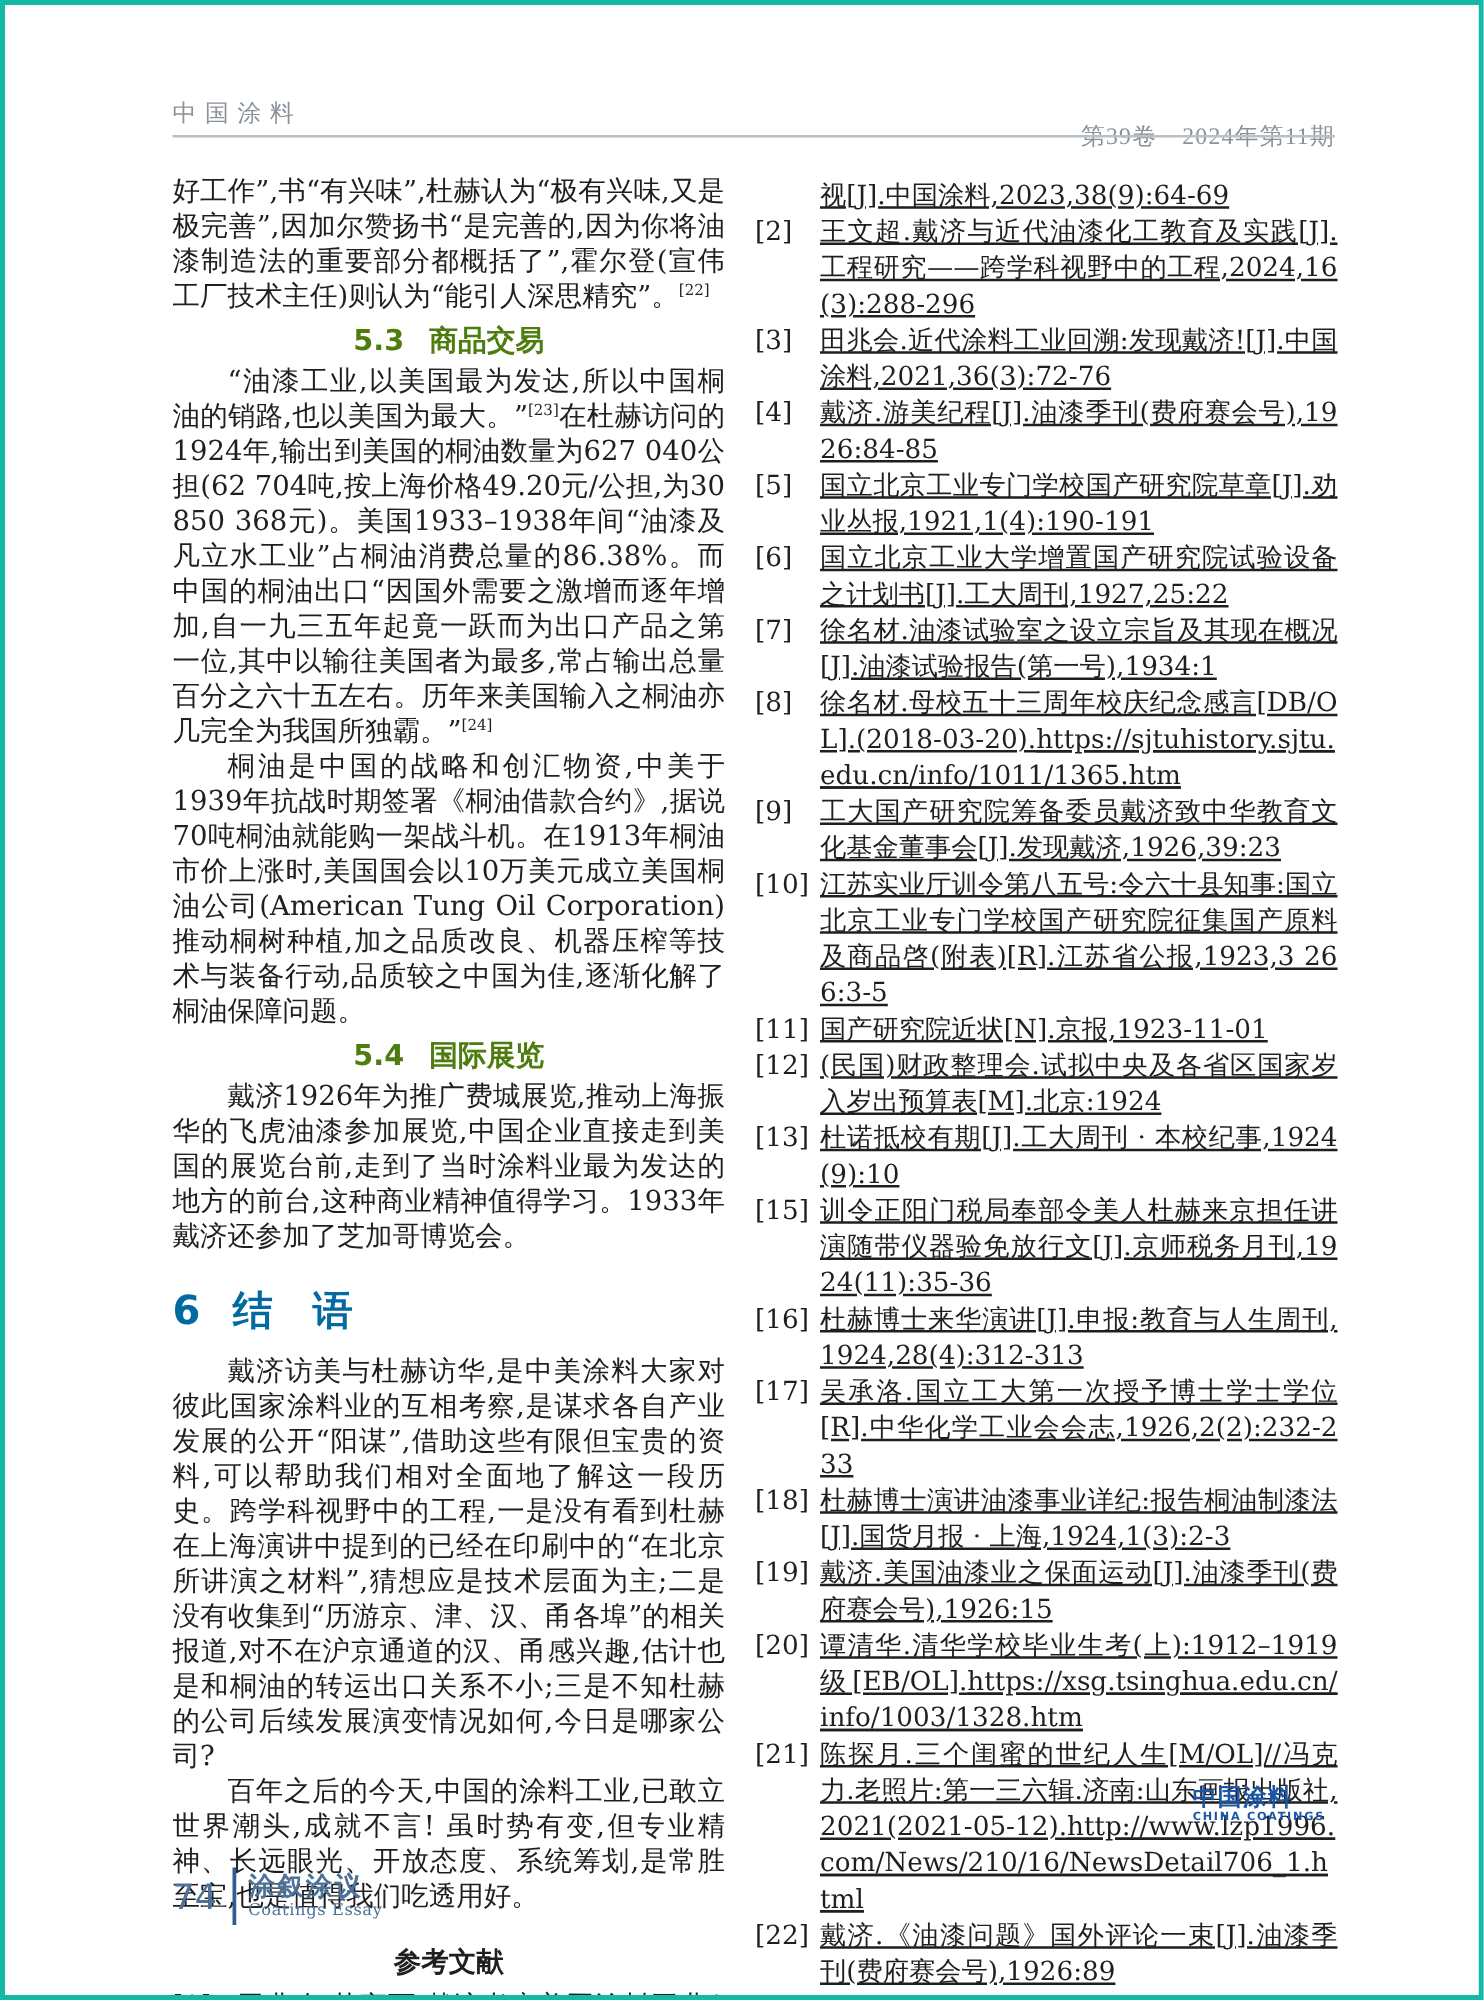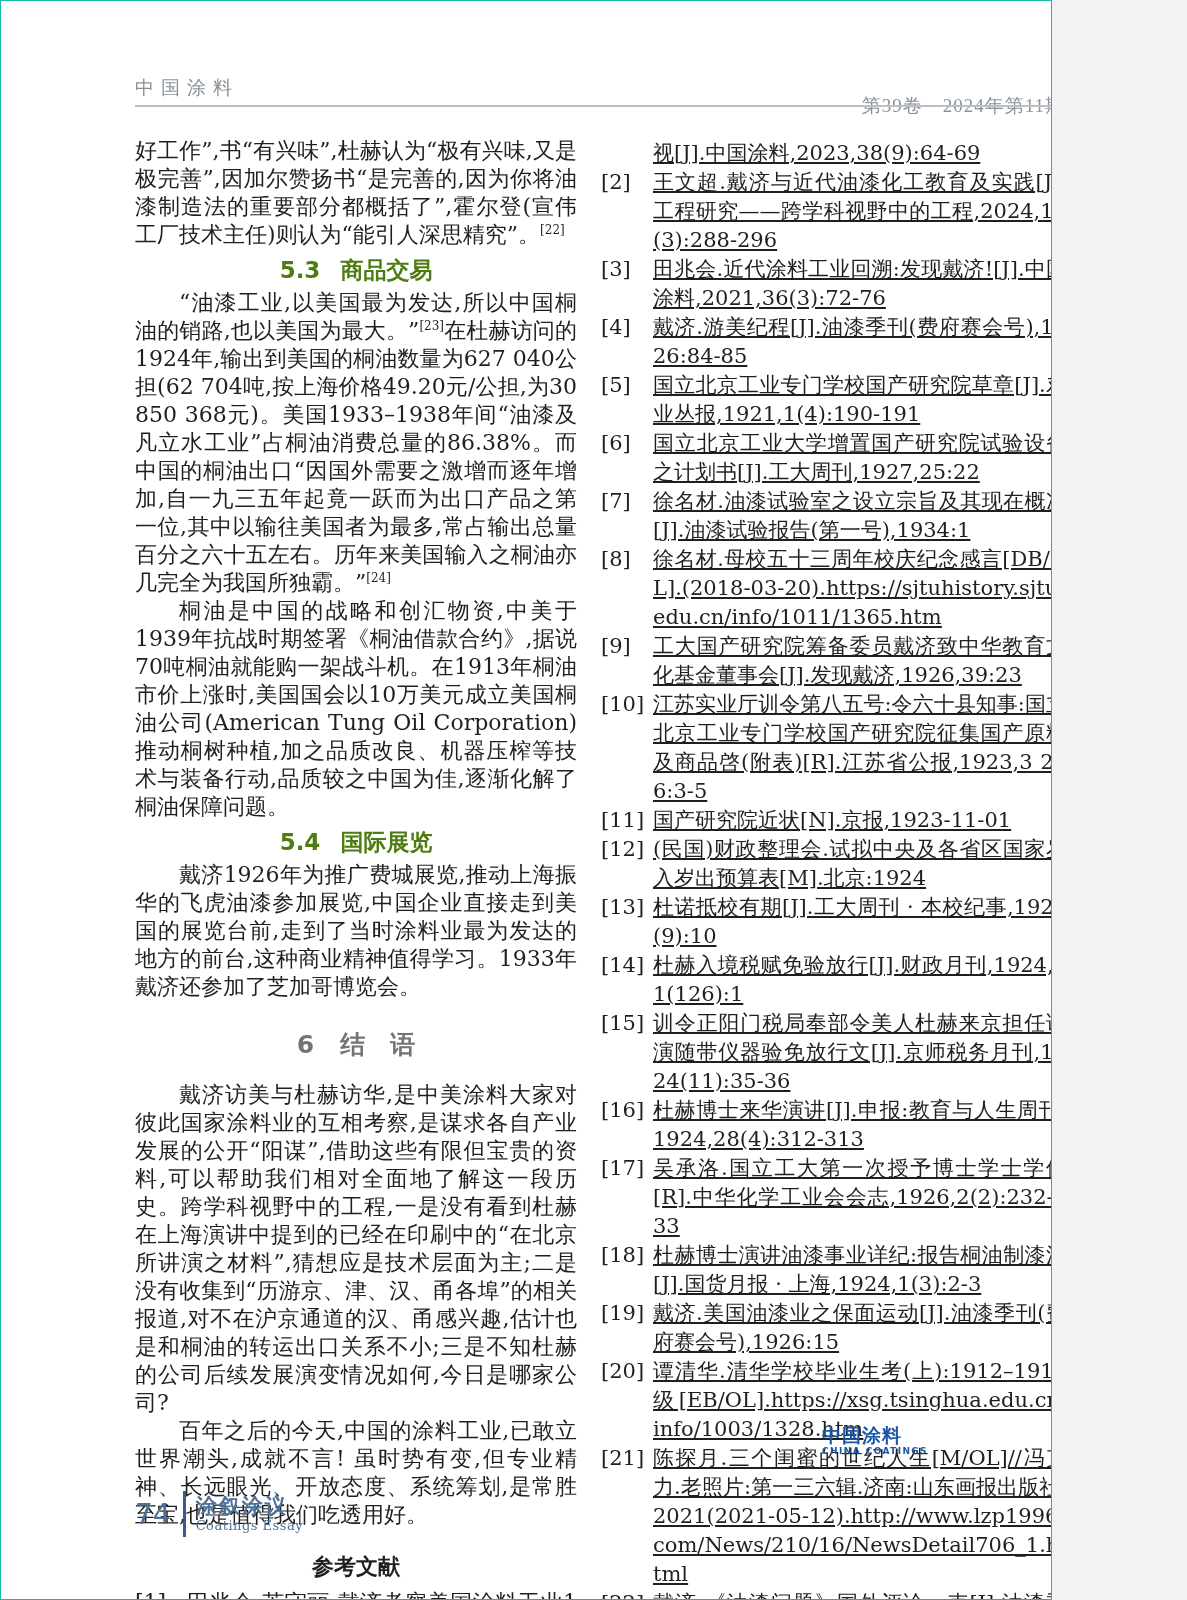--- a/index.html
+++ b/index.html
@@ -1,20 +1,20 @@
 <!DOCTYPE html>
 <html><head>
 <meta charset="utf-8">
 <style>
   html,body{margin:0;padding:0;background:#f2f2f2;}
   .page{
     position:relative;
-    width:1052px;height:1600px;
+    width:1187px;height:1600px;
     background:#ffffff;
-    border:1px solid #14b8a6;
+    border:4px solid #14b8a6;
     box-sizing:border-box;
     overflow:hidden;
     font-family:"DejaVu Serif","Liberation Serif",serif;
     color:#1f1f1f;
   }
   
   .header{position:absolute;left:134px;top:74px;width:930px;height:26px;
     font-family:"DejaVu Sans","Liberation Sans",sans-serif;color:#8a9299;font-size:19px;}
   .header .jname{position:absolute;left:0;top:0;letter-spacing:7px;}
   .header .jissue{position:absolute;right:0;top:18px;letter-spacing:1px;font-family:Liberation Serif, serif;}
@@ -26,21 +26,21 @@
   .col-right{left:600px;top:138px;width:466px;font-size:21px;line-height:29px;}
 
   .para{margin:0;}
   .para.indent{text-indent:2em;}
   sup.cite{font-size:12px;line-height:0;vertical-align:super;letter-spacing:0;}
 
   .sec-heading{font-family:"DejaVu Sans","Liberation Sans",sans-serif;
     color:#4d7c0f;font-weight:bold;font-size:23px;line-height:30px;margin:6px 0 4px 0;text-align:center;}
   .sec-heading .num{margin-right:20px;}
   .chap-heading{font-family:"DejaVu Sans","Liberation Sans",sans-serif;
-    color:#737373;font-weight:bold;font-size:25px;line-height:40px;margin:24px 0 16px 0;text-align:center;}
+    color:#0369a1;font-weight:bold;font-size:32px;line-height:40px;margin:24px 0 16px 0;text-align:left;}
   .chap-heading .num{margin-right:26px;}
 
   .ref-title{font-family:Liberation Serif, serif;
     font-weight:bold;font-size:22px;text-align:center;margin:24px 0 8px 0;}
 
   .ref-item{position:relative;padding-left:52px;margin:0;word-break:break-all;text-decoration:underline;}
   .ref-item .ref-label{position:absolute;left:0;top:0;}
   .ref-link{text-decoration:underline;}
 
   
@@ -95,21 +95,20 @@
         <div class="ref-item"><span class="ref-label">[4]</span><span>戴济.游美纪程[J].油漆季刊(费府赛会号),1926:84-85</span></div>
         <div class="ref-item"><span class="ref-label">[5]</span><span>国立北京工业专门学校国产研究院草章[J].劝业丛报,1921,1(4):190-191</span></div>
         <div class="ref-item"><span class="ref-label">[6]</span><span>国立北京工业大学增置国产研究院试验设备之计划书[J].工大周刊,1927,25:22</span></div>
         <div class="ref-item"><span class="ref-label">[7]</span><span>徐名材.油漆试验室之设立宗旨及其现在概况[J].油漆试验报告(第一号),1934:1</span></div>
         <div class="ref-item"><span class="ref-label">[8]</span><span>徐名材.母校五十三周年校庆纪念感言[DB/OL].(2018-03-20).<span class="ref-link">https://sjtuhistory.sjtu.edu.cn/info/1011/1365.htm</span></span></div>
         <div class="ref-item"><span class="ref-label">[9]</span><span>工大国产研究院筹备委员戴济致中华教育文化基金董事会[J].发现戴济,1926,39:23</span></div>
         <div class="ref-item"><span class="ref-label">[10]</span><span>江苏实业厅训令第八五号:令六十县知事:国立北京工业专门学校国产研究院征集国产原料及商品啓(附表)[R].江苏省公报,1923,3 266:3-5</span></div>
         <div class="ref-item"><span class="ref-label">[11]</span><span>国产研究院近状[N].京报,1923-11-01</span></div>
         <div class="ref-item"><span class="ref-label">[12]</span><span>(民国)财政整理会.试拟中央及各省区国家岁入岁出预算表[M].北京:1924</span></div>
         <div class="ref-item"><span class="ref-label">[13]</span><span>杜诺抵校有期[J].工大周刊 · 本校纪事,1924(9):10</span></div>
-        <div class="ref-item"><span class="ref-label">[14]</span><span>杜赫入境税赋免验放行[J].财政月刊,1924,11(126):1</span></div>
         <div class="ref-item"><span class="ref-label">[15]</span><span>训令正阳门税局奉部令美人杜赫来京担任讲演随带仪器验免放行文[J].京师税务月刊,1924(11):35-36</span></div>
         <div class="ref-item"><span class="ref-label">[16]</span><span>杜赫博士来华演讲[J].申报:教育与人生周刊,1924,28(4):312-313</span></div>
         <div class="ref-item"><span class="ref-label">[17]</span><span>吴承洛.国立工大第一次授予博士学士学位[R].中华化学工业会会志,1926,2(2):232-233</span></div>
         <div class="ref-item"><span class="ref-label">[18]</span><span>杜赫博士演讲油漆事业详纪:报告桐油制漆法[J].国货月报 · 上海,1924,1(3):2-3</span></div>
         <div class="ref-item"><span class="ref-label">[19]</span><span>戴济.美国油漆业之保面运动[J].油漆季刊(费府赛会号),1926:15</span></div>
         <div class="ref-item"><span class="ref-label">[20]</span><span>谭清华.清华学校毕业生考(上):1912–1919级[EB/OL].<span class="ref-link">https://xsg.tsinghua.edu.cn/info/1003/1328.htm</span></span></div>
         <div class="ref-item"><span class="ref-label">[21]</span><span>陈探月.三个闺蜜的世纪人生[M/OL]//冯克力.老照片:第一三六辑.济南:山东画报出版社,2021(2021-05-12).<span class="ref-link">http://www.lzp1996.com/News/210/16/NewsDetail706_1.html</span></span></div>
         <div class="ref-item"><span class="ref-label">[22]</span><span>戴济.《油漆问题》国外评论一束[J].油漆季刊(费府赛会号),1926:89</span></div>
       </div>
   </div>

